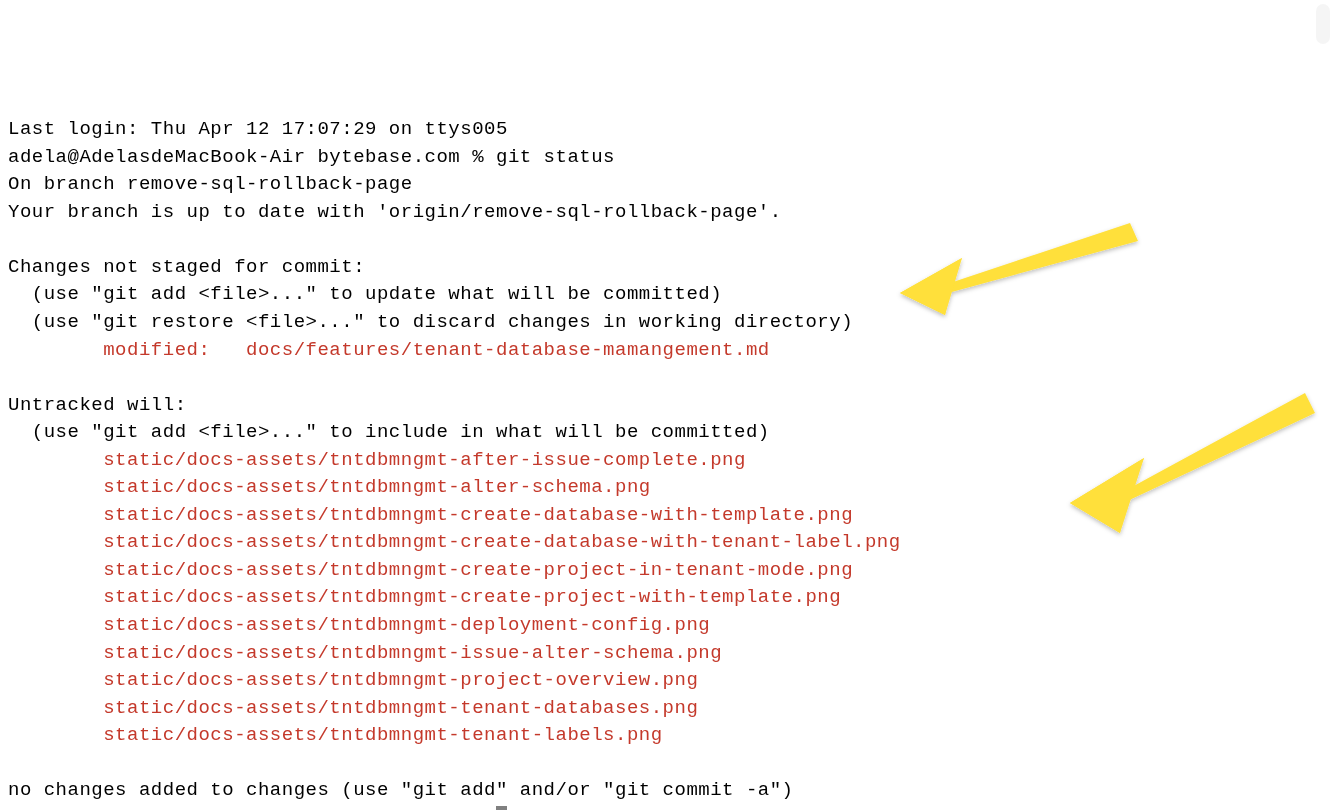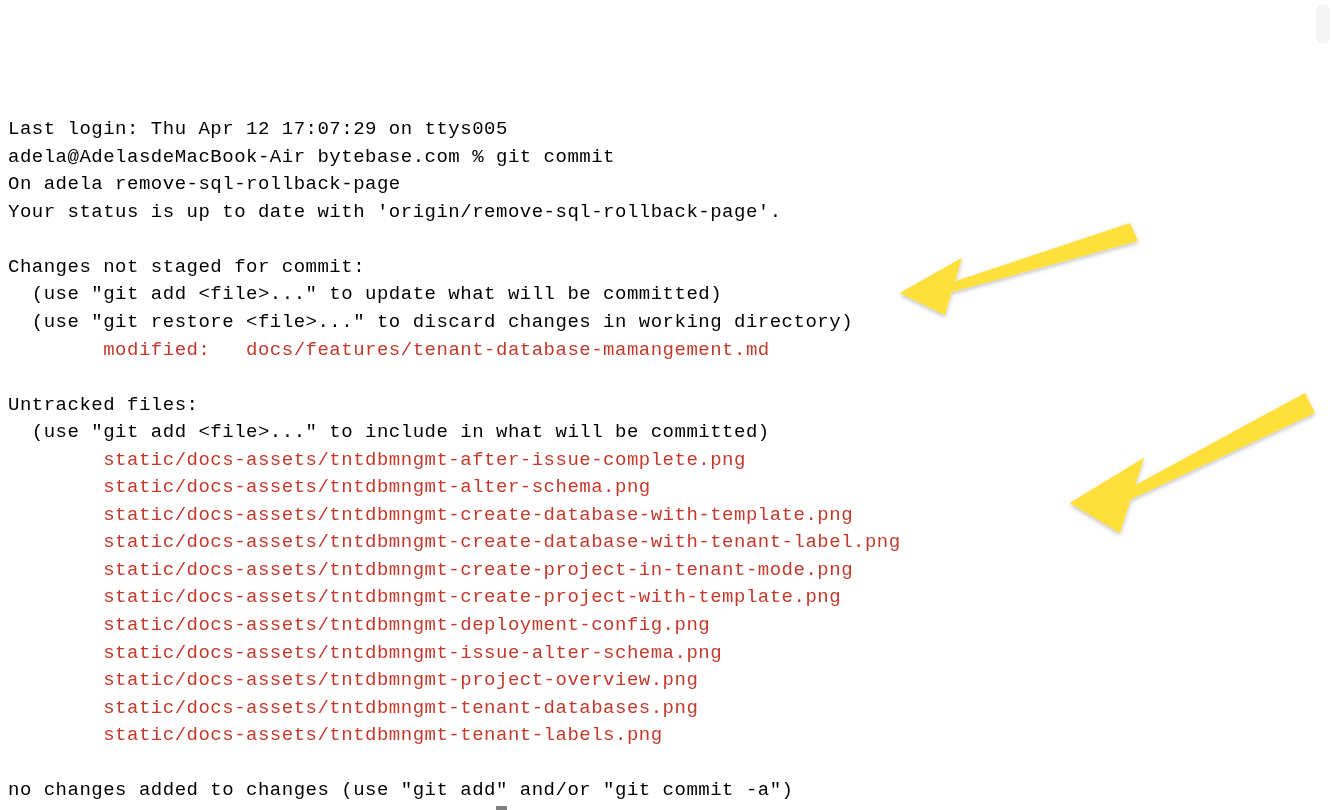--- a/index.html
+++ b/index.html
@@ -48,30 +48,30 @@
       background: rgba(0,0,0,0.04);
       border-radius: 7px;
     }
   </style>
 </head>
 <body>
 
 
 
 <div><span>Last login: Thu Apr 12 17:07:29 on ttys005</span>
-<span>adela@AdelasdeMacBook-Air bytebase.com % </span><span>git commit</span>
-<span>On adela remove-sql-rollback-page</span>
-<span>Your status is up to date with 'origin/remove-sql-rollback-page'.</span>
+<span>adela@AdelasdeMacBook-Air bytebase.com % </span><span>git status</span>
+<span>On branch remove-sql-rollback-page</span>
+<span>Your branch is up to date with 'origin/remove-sql-rollback-page'.</span>
 
 <span>Changes not staged for commit:</span>
 <span>  (use "git add &lt;file&gt;..." to update what will be committed)</span>
 <span>  (use "git restore &lt;file&gt;..." to discard changes in working directory)</span>
 <span class="red">        modified:   </span><span class="red">docs/features/tenant-database-mamangement.md</span>
 
-<span>Untracked files:</span>
+<span>Untracked will:</span>
 <span>  (use "git add &lt;file&gt;..." to include in what will be committed)</span>
 <span class="red">        static/docs-assets/tntdbmngmt-after-issue-complete.png</span>
 <span class="red">        static/docs-assets/tntdbmngmt-alter-schema.png</span>
 <span class="red">        static/docs-assets/tntdbmngmt-create-database-with-template.png</span>
 <span class="red">        static/docs-assets/tntdbmngmt-create-database-with-tenant-label.png</span>
 <span class="red">        static/docs-assets/tntdbmngmt-create-project-in-tenant-mode.png</span>
 <span class="red">        static/docs-assets/tntdbmngmt-create-project-with-template.png</span>
 <span class="red">        static/docs-assets/tntdbmngmt-deployment-config.png</span>
 <span class="red">        static/docs-assets/tntdbmngmt-issue-alter-schema.png</span>
 <span class="red">        static/docs-assets/tntdbmngmt-project-overview.png</span>

